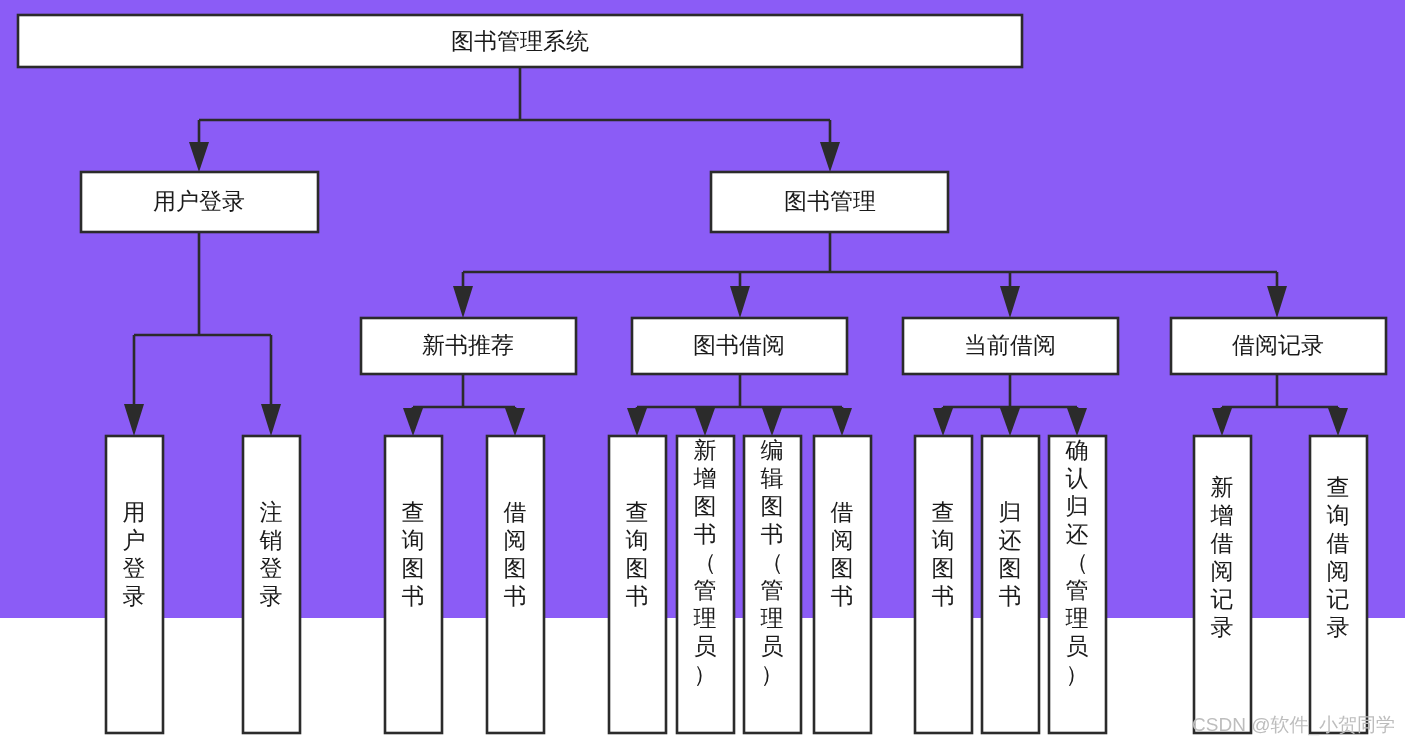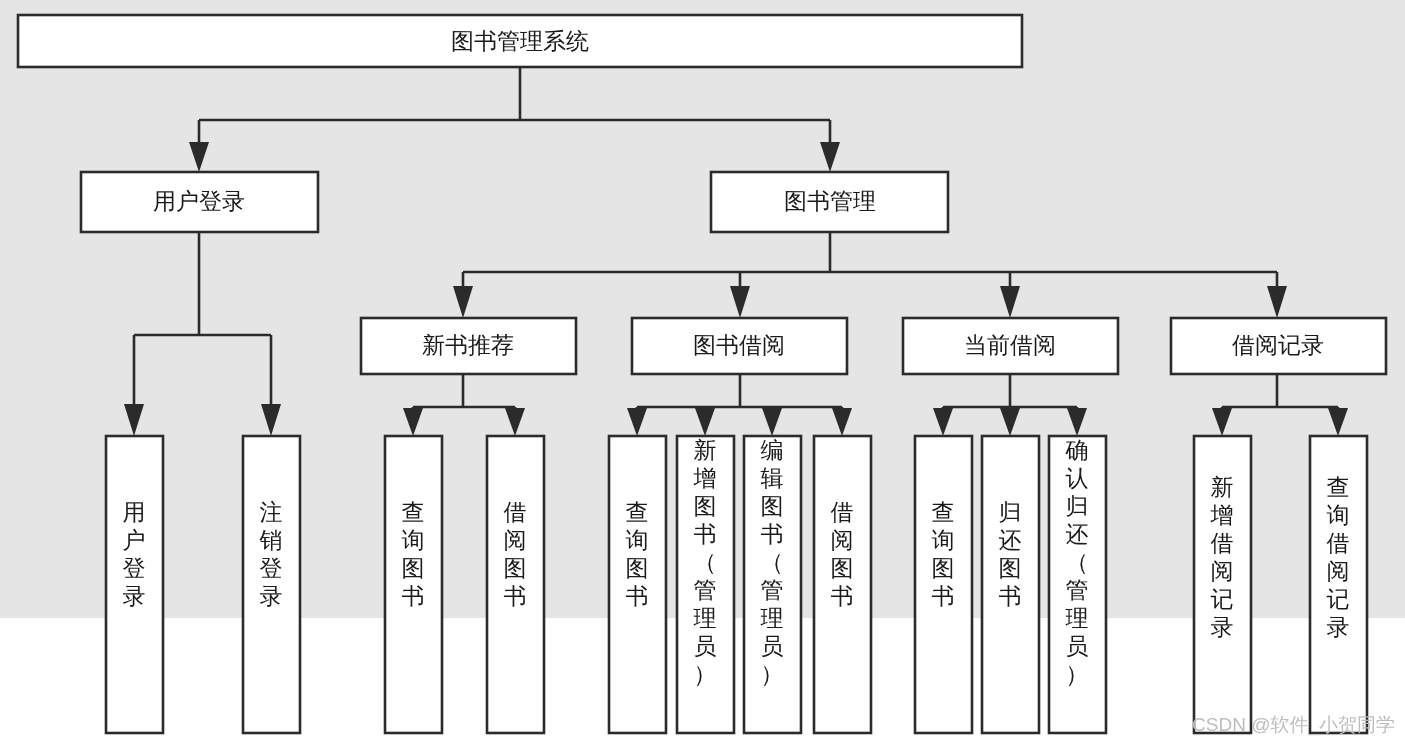--- a/index.html
+++ b/index.html
@@ -11,21 +11,21 @@
   body {
     width: 1405px;
     height: 747px;
     font-family: "Liberation Sans", "DejaVu Sans", sans-serif;
     overflow: hidden;
   }
   #diagram-root {
     position: relative;
     width: 1405px;
     height: 618px;
-    background: #e5e5e5;
+    background: #8b5cf6;
   }
   svg.diagram-canvas {
     display: block;
     width: 1405px;
     height: 747px;
   }
   .node-box {
     fill: #ffffff;
     stroke: #2b2b2b;
     stroke-width: 2.6;

